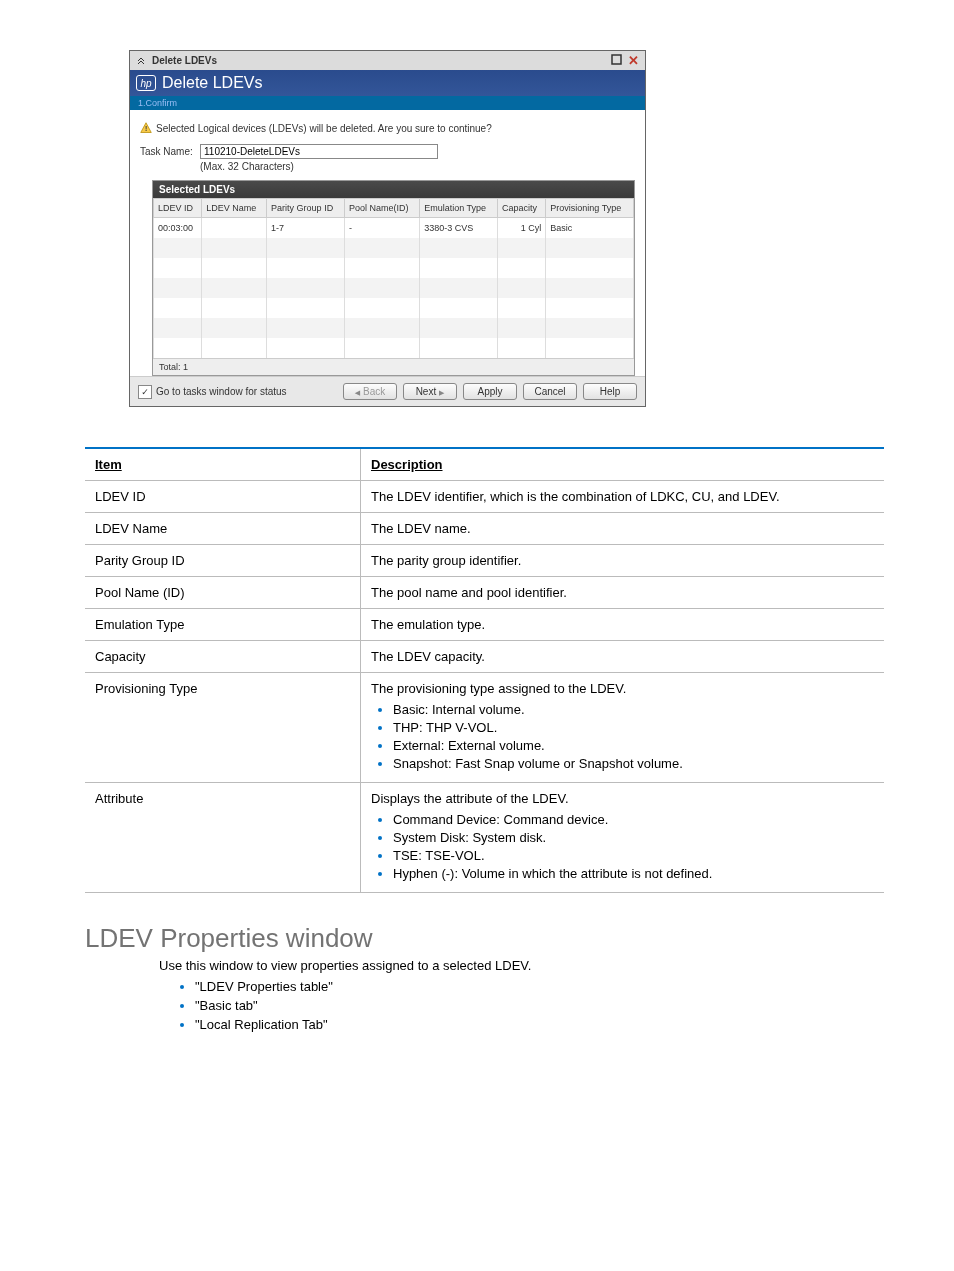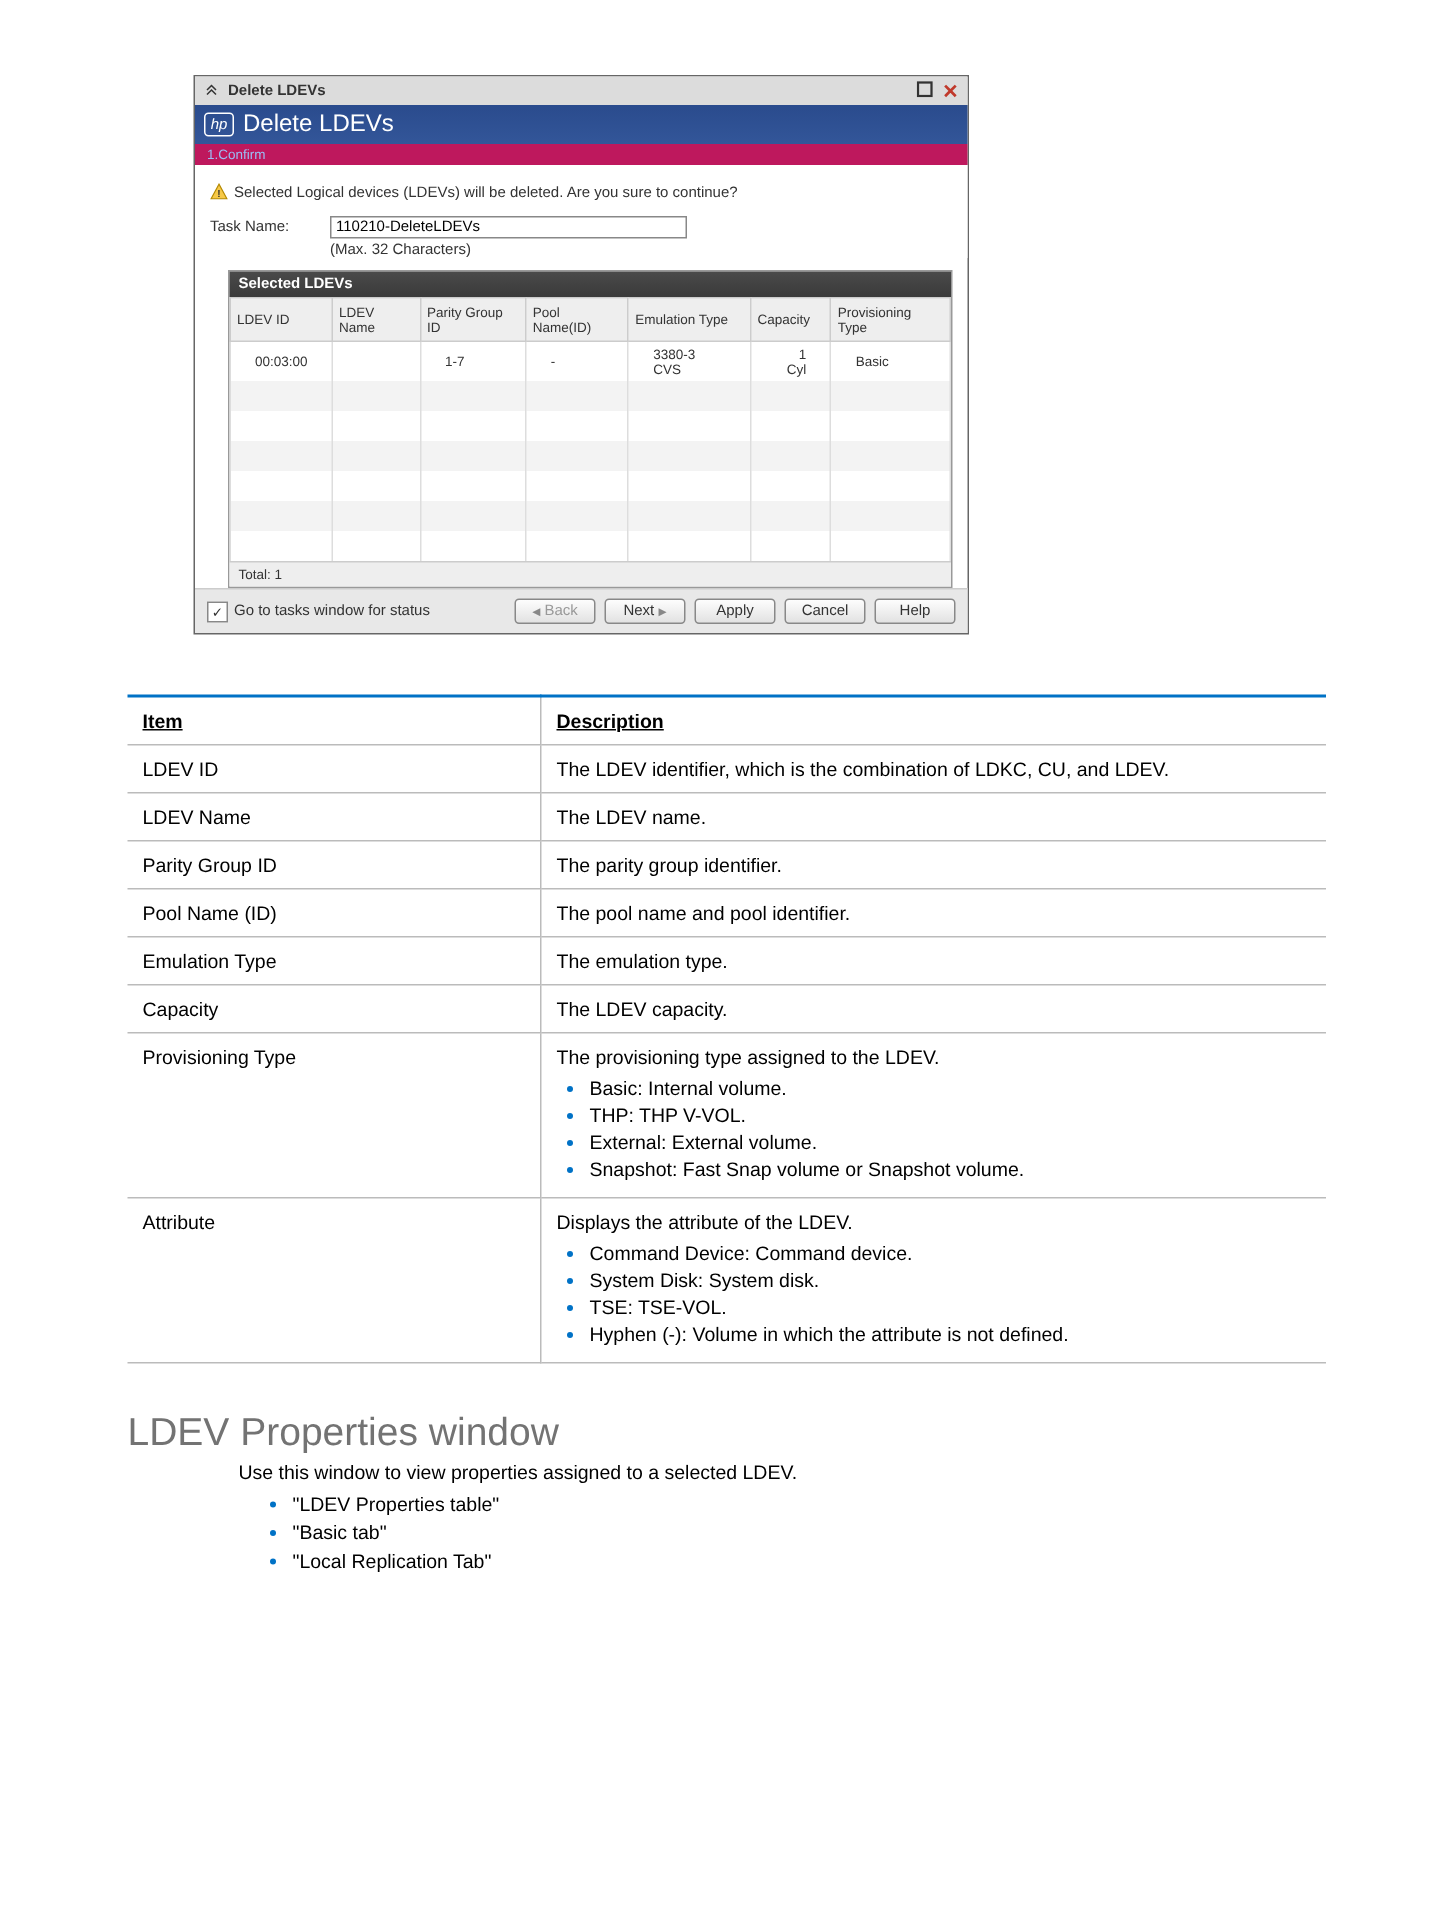--- a/index.html
+++ b/index.html
@@ -47,36 +47,36 @@
   }
   .hp-logo {
     width: 18px; height: 14px;
     border: 1px solid #fff;
     border-radius: 3px;
     display: inline-flex;
     align-items:center; justify-content:center;
     font-style: italic; font-size:10px;
   }
   .stepbar {
-    background: #be185d;
+    background: #0369a1;
     color: #9abef5;
     font-size: 9px;
     padding: 2px 8px;
   }
   .dlgbody {
     background: #fff;
     padding: 6px 10px 0 10px;
   }
   .warnline { display:flex; align-items:center; gap:4px; margin: 6px 0 10px 0; }
   .warn-icon {
     width: 12px; height: 12px;
     display:inline-flex; align-items:center; justify-content:center;
   }
   .warn-icon svg { width:12px; height:12px; }
-  .taskrow { display:flex; align-items:flex-start; gap: 20px; margin-bottom: 8px; }
+  .taskrow { display:flex; align-items:flex-start; margin-bottom: 8px; }
   .taskrow label { width: 60px; padding-top:2px; }
   .taskin {
     border: 1px solid #888;
     padding: 1px 3px;
     width: 230px;
     font-family: inherit;
     font-size: 10px;
   }
   .hint { font-size:10px; color:#333; margin-top:2px; }
   .sel-box {
@@ -95,21 +95,21 @@
     background: #eee;
     border: 1px solid #ccc;
     padding: 4px;
     font-weight:normal;
     text-align:left;
     color:#333;
   }
   .sel-table td {
     border-left: 1px solid #ddd;
     border-right: 1px solid #ddd;
-    padding: 3px 16px;
+    padding: 3px 4px;
     height: 14px;
   }
   .sel-table tr.alt td { background:#f3f3f3; }
   .sel-foot {
     background:#eee;
     border-top:1px solid #ccc;
     padding:3px 6px;
     font-size:9px;
   }
   .dlgbuttons {

